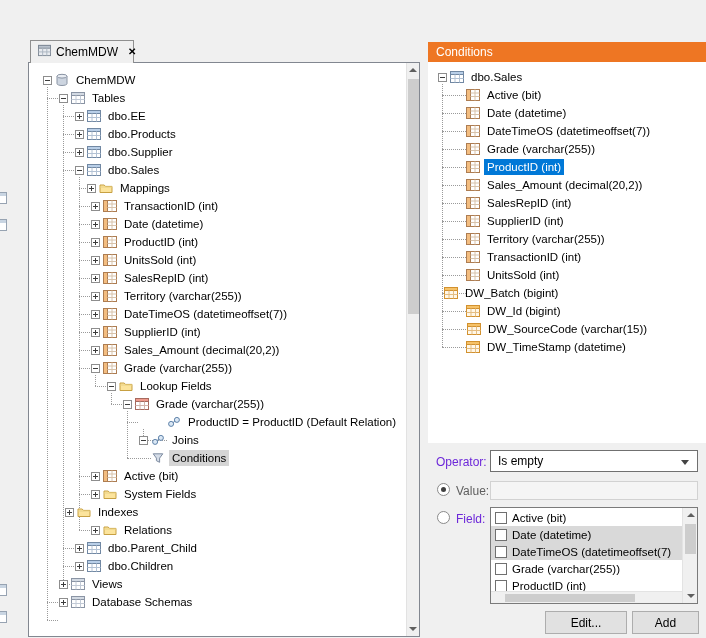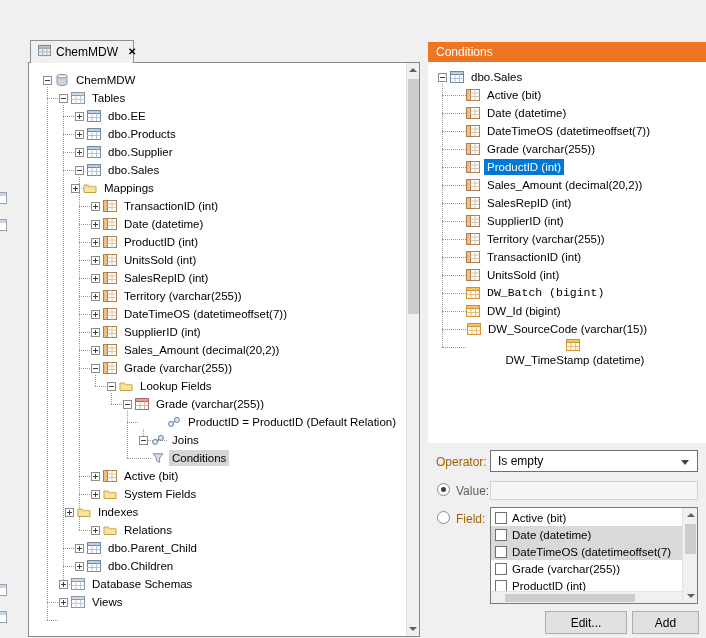--- a/index.html
+++ b/index.html
@@ -39,21 +39,21 @@
   .sarr{position:absolute;width:0;height:0;border-left:4px solid transparent;border-right:4px solid transparent}
   .sarr.up{border-bottom:4px solid #5f5f5f}
   .sarr.down{border-top:4px solid #5f5f5f}
 
   
   .cond-header{position:absolute;left:428px;top:42px;width:278px;height:20px;background:#ee7623;color:#fff;display:flex;align-items:center;padding:0 8px;font-size:12px}
   .cond-tree{position:absolute;left:428px;top:62px;width:278px;height:381px;background:#fff;overflow:hidden;padding-top:6px}
 
   
   .cond-form{position:absolute;left:428px;top:443px;width:278px;height:195px;background:#f0f0f0}
-  .flabel{position:absolute;font-size:12px;color:#a16207}
+  .flabel{position:absolute;font-size:12px;color:#6d28d9}
   .op-label{left:8px;top:12px}
   .combo{position:absolute;left:62px;top:7px;width:208px;height:22px;background:#fff;border:1px solid #707070;display:flex;align-items:center;padding:0 24px 0 7px;cursor:default}
   .combo .chev{position:absolute;right:8px;top:9px;width:0;height:0;border-left:4px solid transparent;border-right:4px solid transparent;border-top:5px solid #444}
   .radio{position:absolute;width:13px;height:13px;border:1px solid #8a8a8a;border-radius:50%;background:#fff}
   .radio.checked::after{content:"";position:absolute;left:3px;top:3px;width:5px;height:5px;border-radius:50%;background:#404040}
   #value-radio{left:9px;top:40px}
   .value-label{left:28px;top:41px;color:#5e5e5e}
   .value-input{position:absolute;left:62px;top:38px;width:208px;height:19px;background:#f5f5f5;border:1px solid #d2d2d2;font:11.5px "Liberation Sans",sans-serif;padding:0 4px}
   #field-radio{left:9px;top:68px}
   .field-label{left:28px;top:69px}
@@ -163,21 +163,21 @@
           </span>
           <span class="ticon">
             <svg width="14" height="14" viewBox="0 0 14 14">
               <rect x="0.5" y="1.5" width="13" height="11" fill="#ffffff" stroke="#7188a3"></rect>
               <rect x="0.5" y="1.5" width="13" height="3" fill="#b9cfe8" stroke="#7188a3"></rect>
               <path d="M5 4.5v8M9.5 4.5v8M0.5 8.5h13" stroke="#b3c2d4" fill="none"></path>
             </svg>
           </span>
           <span class="tlabel">dbo.Sales</span>
         </div>
-        <div class="trow" style="padding-left: 38px; text-align: center;">
+        <div class="trow" style="padding-left: 54px; text-align: center;">
           <span class="expcell">
             <span class="exp plus"></span>
           </span>
           <span class="ticon">
             <svg width="14" height="14" viewBox="0 0 14 14">
               <path d="M1 11.5V4h4.2l1.2 1.4H13v6.1z" fill="#fce49c" stroke="#c7a042"></path>
               <path d="M1 6h12" stroke="#e8d083" fill="none"></path>
             </svg>
           </span>
           <span class="tlabel">Mappings</span>
@@ -449,34 +449,34 @@
           <span class="expcell">
             <span class="exp plus"></span>
           </span>
           <span class="ticon">
             <svg width="14" height="14" viewBox="0 0 14 14">
               <rect x="0.5" y="1.5" width="13" height="11" fill="#ffffff" stroke="#8a94a4"></rect>
               <rect x="0.5" y="1.5" width="13" height="3" fill="#d3dae3" stroke="#8a94a4"></rect>
               <path d="M5 4.5v8M9.5 4.5v8M0.5 8.5h13" stroke="#c2cad6" fill="none"></path>
             </svg>
           </span>
-          <span class="tlabel">Database Schemas</span>
+          <span class="tlabel">Views</span>
         </div>
         <div class="trow" style="padding-left: 26px;">
           <span class="expcell">
             <span class="exp plus"></span>
           </span>
           <span class="ticon">
             <svg width="14" height="14" viewBox="0 0 14 14">
               <rect x="0.5" y="1.5" width="13" height="11" fill="#ffffff" stroke="#8a94a4"></rect>
               <rect x="0.5" y="1.5" width="13" height="3" fill="#d3dae3" stroke="#8a94a4"></rect>
               <path d="M5 4.5v8M9.5 4.5v8M0.5 8.5h13" stroke="#c2cad6" fill="none"></path>
             </svg>
           </span>
-          <span class="tlabel">Views</span>
+          <span class="tlabel">Database Schemas</span>
         </div>
         <div class="conn v" style="left: 18px; top: 24px; height: 533px;"></div>
         <div class="conn h" style="left: 18px; top: 35px; width: 11px;"></div>
         <div class="conn v" style="left: 34px; top: 42px; height: 479px;"></div>
         <div class="conn h" style="left: 34px; top: 53px; width: 11px;"></div>
         <div class="conn h" style="left: 34px; top: 71px; width: 11px;"></div>
         <div class="conn h" style="left: 34px; top: 89px; width: 11px;"></div>
         <div class="conn h" style="left: 34px; top: 107px; width: 11px;"></div>
         <div class="conn v" style="left: 50px; top: 114px; height: 353px;"></div>
         <div class="conn h" style="left: 50px; top: 125px; width: 11px;"></div>
@@ -645,21 +645,21 @@
         <span class="expcell"></span>
         <span class="ticon">
           <svg width="14" height="14" viewBox="0 0 14 14">
             <rect x="0.5" y="1.5" width="13" height="11" fill="#ffffff" stroke="#ad7d52"></rect>
             <rect x="0.5" y="1.5" width="4" height="11" fill="#f3bd80" stroke="#ad7d52"></rect>
             <path d="M4.5 5h9M4.5 8.5h9M9 1.5v11" stroke="#d8c3ab" fill="none"></path>
           </svg>
         </span>
         <span class="tlabel">UnitsSold (int)</span>
       </div>
-      <div class="trow" style="padding-left: 22px; font-family: Liberation Mono, monospace;">
+      <div class="trow" style="">
         <span class="expcell"></span>
         <span class="ticon">
           <svg width="14" height="14" viewBox="0 0 14 14">
             <rect x="0.5" y="1.5" width="13" height="11" fill="#fff7e8" stroke="#d2912f"></rect>
             <rect x="0.5" y="1.5" width="13" height="3" fill="#f6c268" stroke="#d2912f"></rect>
             <path d="M5 4.5v8M9.5 4.5v8M0.5 8.5h13" stroke="#e4bd82" fill="none"></path>
           </svg>
         </span>
         <span class="tlabel">DW_Batch (bigint)</span>
       </div>
@@ -678,21 +678,21 @@
         <span class="expcell"></span>
         <span class="ticon">
           <svg width="14" height="14" viewBox="0 0 14 14">
             <rect x="0.5" y="1.5" width="13" height="11" fill="#fff7e8" stroke="#d2912f"></rect>
             <rect x="0.5" y="1.5" width="13" height="3" fill="#f6c268" stroke="#d2912f"></rect>
             <path d="M5 4.5v8M9.5 4.5v8M0.5 8.5h13" stroke="#e4bd82" fill="none"></path>
           </svg>
         </span>
         <span class="tlabel">DW_SourceCode (varchar(15))</span>
       </div>
-      <div class="trow" style="padding-left: 16px; flex-direction: column;">
+      <div class="trow" style="padding-left: 22px;">
         <span class="expcell"></span>
         <span class="ticon">
           <svg width="14" height="14" viewBox="0 0 14 14">
             <rect x="0.5" y="1.5" width="13" height="11" fill="#fff7e8" stroke="#d2912f"></rect>
             <rect x="0.5" y="1.5" width="13" height="3" fill="#f6c268" stroke="#d2912f"></rect>
             <path d="M5 4.5v8M9.5 4.5v8M0.5 8.5h13" stroke="#e4bd82" fill="none"></path>
           </svg>
         </span>
         <span class="tlabel">DW_TimeStamp (datetime)</span>
       </div>

